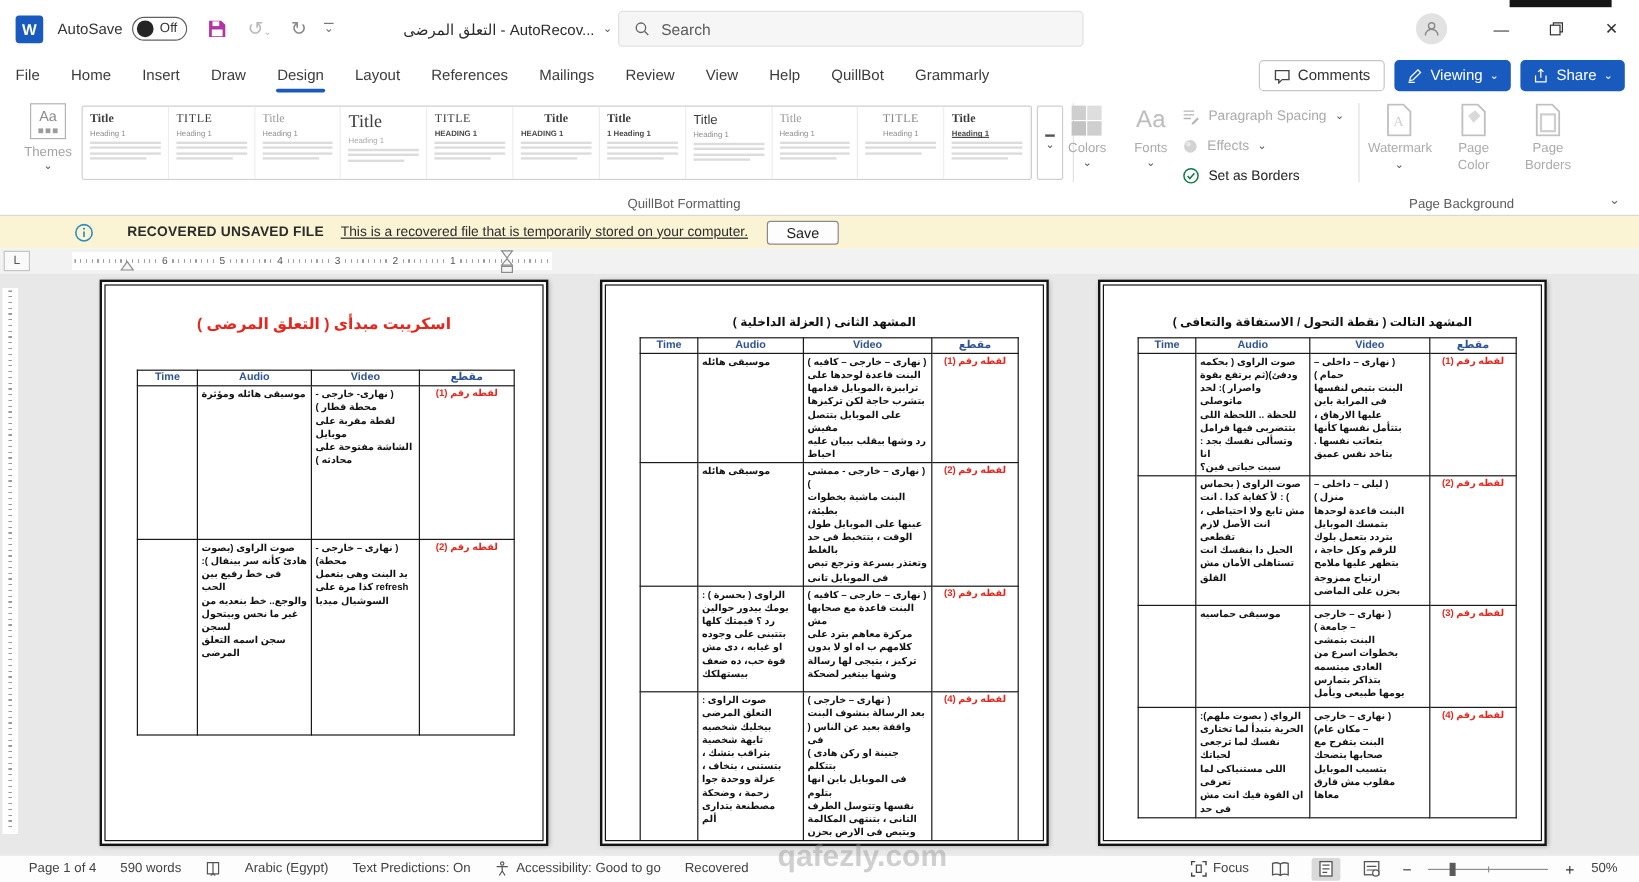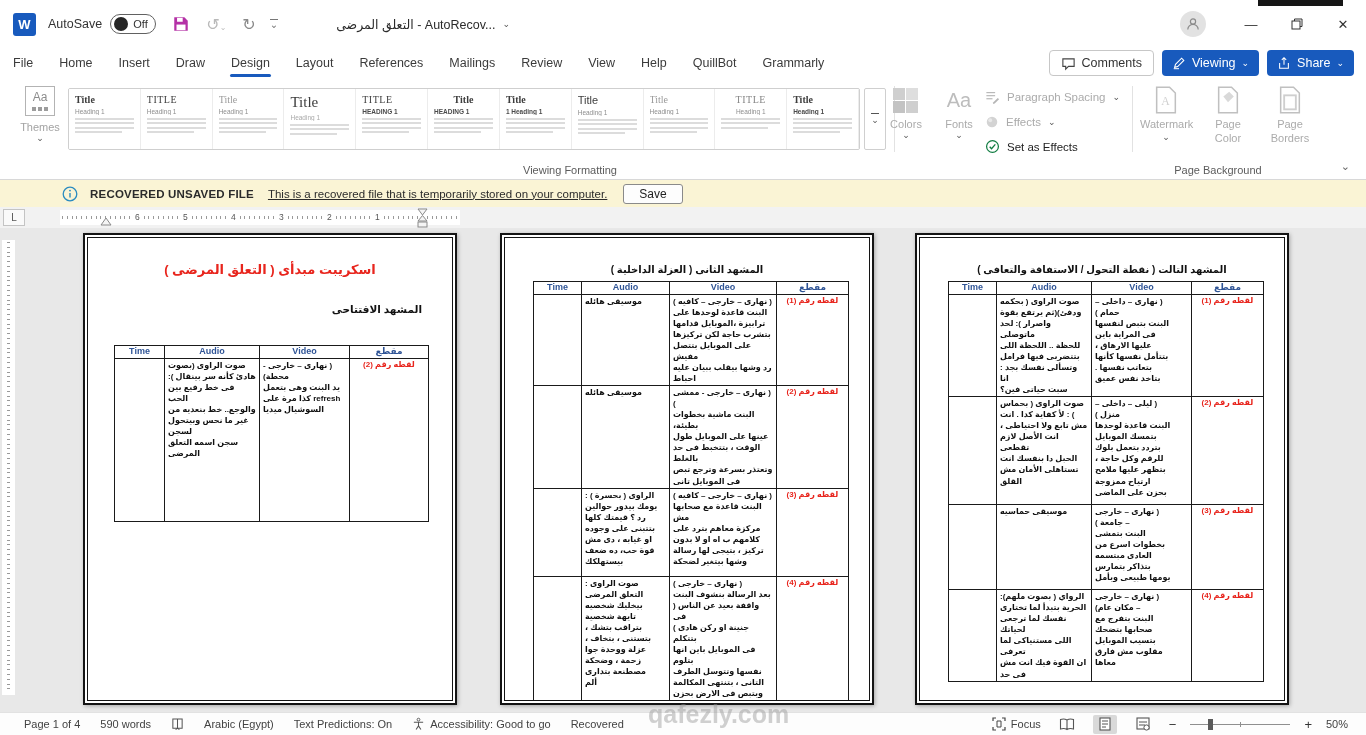--- a/index.html
+++ b/index.html
@@ -70,21 +70,21 @@
   .midrow { display:flex; align-items:center; gap:7px; height:21px; font-size:11.5px; color:#ababab; margin-bottom:4px; }
   .midrow.enabled { color:#222; }
   .grouplabel { position:absolute; bottom:3px; font-size:11px; color:#5c5c5c; text-align:center; }
   .collapse-chev { position:absolute; right:16px; bottom:6px; font-size:11px; color:#666; }
   .pgbg-icons { position:absolute; left:1140px; top:8px; display:flex; gap:10px; color:#ababab; text-align:center; }
   .pgbg-icons .itm { width:52px; }
   .pgbg-icons .lbl { font-size:11px; margin-top:4px; line-height:1.25; }
 
   
   .recovery { position:absolute; top:180px; left:0; width:1366px; height:27px; background:#FAF4D5; display:flex; align-items:center; padding-left:62px; }
-  .rec-title { font-size:11.5px; font-weight:bold; color:#2b2b2b; margin-left:12px; letter-spacing:.2px; }
+  .rec-title { font-size:11.5px; font-weight:bold; color:#2b2b2b; margin-left:28px; letter-spacing:.2px; }
   .rec-link { font-size:11.5px; color:#2b2b2b; text-decoration:underline; margin-left:14px; }
   .rec-save { margin-left:16px; background:#fdfdfd; border:1px solid #8a8a8a; border-radius:3px; font-size:12px; color:#222; padding:2px 15px; }
 
   
   .rulerrow { position:absolute; top:207px; left:0; width:1366px; height:21px; background:#f2f2f2; }
   .tabsel { position:absolute; left:3px; top:2px; width:22px; height:17px; background:#fafafa; border:1px solid #c4c4c4; font-size:10px; color:#555; display:flex; align-items:center; justify-content:center; }
   .hruler { position:absolute; left:60px; top:3px; width:400px; height:15px; background:#fff; }
   .hruler .ticks { position:absolute; left:2px; right:2px; top:6px; height:3px; background:repeating-linear-gradient(to right,#9a9a9a 0 1px,transparent 1px 4.8px); }
   .hruler .num { position:absolute; top:2px; font-size:8.5px; color:#555; background:#fff; padding:0 2px; }
   .marker { position:absolute; }
@@ -136,20 +136,27 @@
       <rect x="4.5" y="2.5" width="5" height="3.5" fill="#fff"></rect>
       <rect x="4" y="8.5" width="8" height="5" fill="#fff"></rect>
     </svg>
   </div>
   <span class="undo-glyph">↺<span style="font-size:8px;color:#bdbdbd">⌄</span></span>
   <span class="redo-glyph">↻</span>
   <span class="more-sep">⌄</span>
   <div class="doc-title">
     <span>التعلق المرضى  -  AutoRecov...</span>
     <span class="chev">⌄</span>
+  </div>
+  <div class="searchbox">
+    <svg width="14" height="14" viewBox="0 0 16 16">
+      <circle cx="7" cy="7" r="4.5" fill="none" stroke="#666" stroke-width="1.3"></circle>
+      <line x1="10.6" y1="10.6" x2="14" y2="14" stroke="#666" stroke-width="1.3"></line>
+    </svg>
+    <span>Search</span>
   </div>
   <div class="tb-right">
     <div class="account">
       <svg width="16" height="16" viewBox="0 0 16 16">
         <circle cx="8" cy="5.5" r="2.6" fill="none" stroke="#8a8a8a" stroke-width="1.2"></circle>
         <path d="M2.8 13.5 a5.2 5.2 0 0 1 10.4 0" fill="none" stroke="#8a8a8a" stroke-width="1.2"></path>
       </svg>
     </div>
     <div class="winbtn">—</div>
     <div class="winbtn">
@@ -344,21 +351,21 @@
           <circle cx="6" cy="6" r="2.2" fill="#e9e9e9"></circle>
       </svg>
       <span>Effects</span>
       <span class="chev">⌄</span>
     </div>
     <div class="midrow enabled">
       <svg width="15" height="15" viewBox="0 0 16 16">
         <circle cx="8" cy="8" r="6.3" fill="none" stroke="#107C41" stroke-width="1.3"></circle>
         <path d="M5 8.2 l2 2.2 4-4.6" fill="none" stroke="#107C41" stroke-width="1.4"></path>
       </svg>
-      <span>Set as Effects</span>
+      <span>Set as Borders</span>
     </div>
   </div>
 
   <div class="vsep" style="left:1132px"></div>
 
   <div class="pgbg-icons">
     <div class="itm">
       <svg width="24" height="28" viewBox="0 0 20 24" style="margin:0 auto">
         <path d="M2 1 h11 l5 5 v17 H2 Z" fill="none" stroke="#c0c0c0" stroke-width="1.3"></path>
         <text x="6" y="16" font-size="10" fill="#cfcfcf" font-family="Liberation Serif,serif">A</text>
@@ -375,21 +382,21 @@
     </div>
     <div class="itm">
       <svg width="24" height="28" viewBox="0 0 20 24" style="margin:0 auto">
         <path d="M2 1 h11 l5 5 v17 H2 Z" fill="none" stroke="#c0c0c0" stroke-width="1.3"></path>
         <rect x="5" y="8" width="10" height="12" fill="none" stroke="#cfcfcf" stroke-width="1.6"></rect>
       </svg>
       <div class="lbl">Page Borders</div>
     </div>
   </div>
 
-  <div class="grouplabel" style="left:170px; width:800px">Viewing Formatting</div>
+  <div class="grouplabel" style="left:170px; width:800px">QuillBot Formatting</div>
   <div class="grouplabel" style="left:1138px; width:160px">Page Background</div>
   <div class="collapse-chev">⌄</div>
 </section>
 
 <div class="recovery">
   <svg width="16" height="16" viewBox="0 0 16 16">
     <circle cx="8" cy="8" r="6.8" fill="none" stroke="#2a8bc0" stroke-width="1.3"></circle>
     <line x1="8" y1="7" x2="8" y2="11.5" stroke="#2a8bc0" stroke-width="1.4"></line>
     <circle cx="8" cy="4.6" r="0.9" fill="#2a8bc0"></circle>
   </svg>
@@ -420,34 +427,43 @@
 </div>
 
 <main class="docarea">
   <div class="vruler">
       <div class="vticks"></div>
     </div>
 
   <div class="page" style="left:83px">
     <div class="page-inner">
       <div class="p-title-red">اسكريبت مبدأى ( التعلق المرضى )</div>
-      <div class="p-sub">المشهد الافتتاحى</div>
       <table class="scene tbl1">
         <colgroup>
             <col style="width:50px">
             <col style="width:95px">
             <col style="width:90px">
             <col style="width:79px">
           </colgroup>
         <tbody>
             <tr>
           <th>Time</th>
           <th>Audio</th>
           <th>Video</th>
           <th>مقطع</th>
+        </tr>
+        <tr style="height:128px">
+          <td class="c"></td>
+          <td class="c">موسيقى هائله ومؤثرة</td>
+          <td class="c">( نهارى- خارجى -
+محطة قطار )
+لقطة مقربة على موبايل
+الشاشة مفتوحة على
+محادثه )</td>
+          <td class="clip">لقطه رقم (1)</td>
         </tr>
         <tr style="height:163px">
           <td class="c"></td>
           <td class="c">صوت الراوى (بصوت
 هادئ كأنه سر بينقال ):
 فى خط رفيع بين الحب
 والوجع.. خط بنعديه من
 غير ما نحس وبيتحول
 لسجن
 سجن اسمه التعلق

